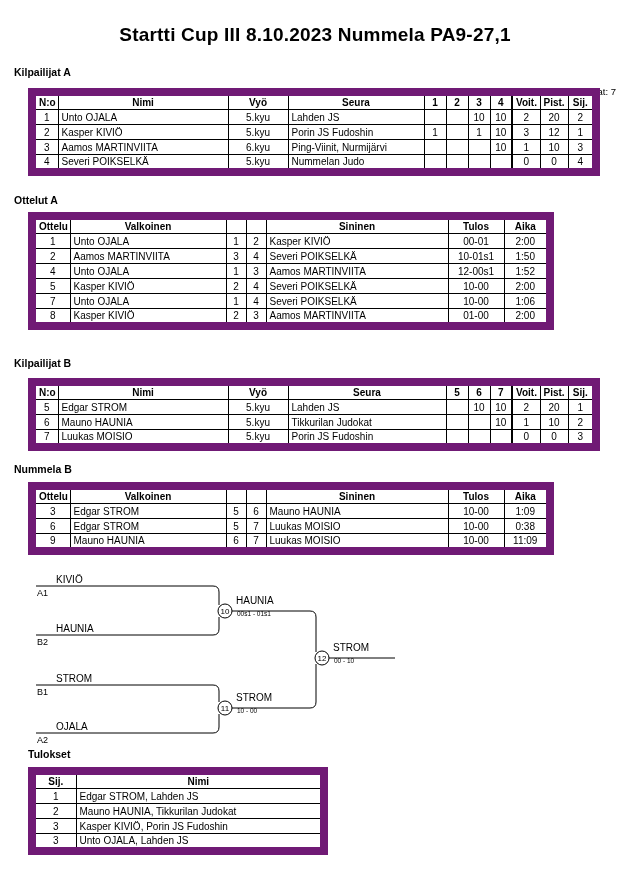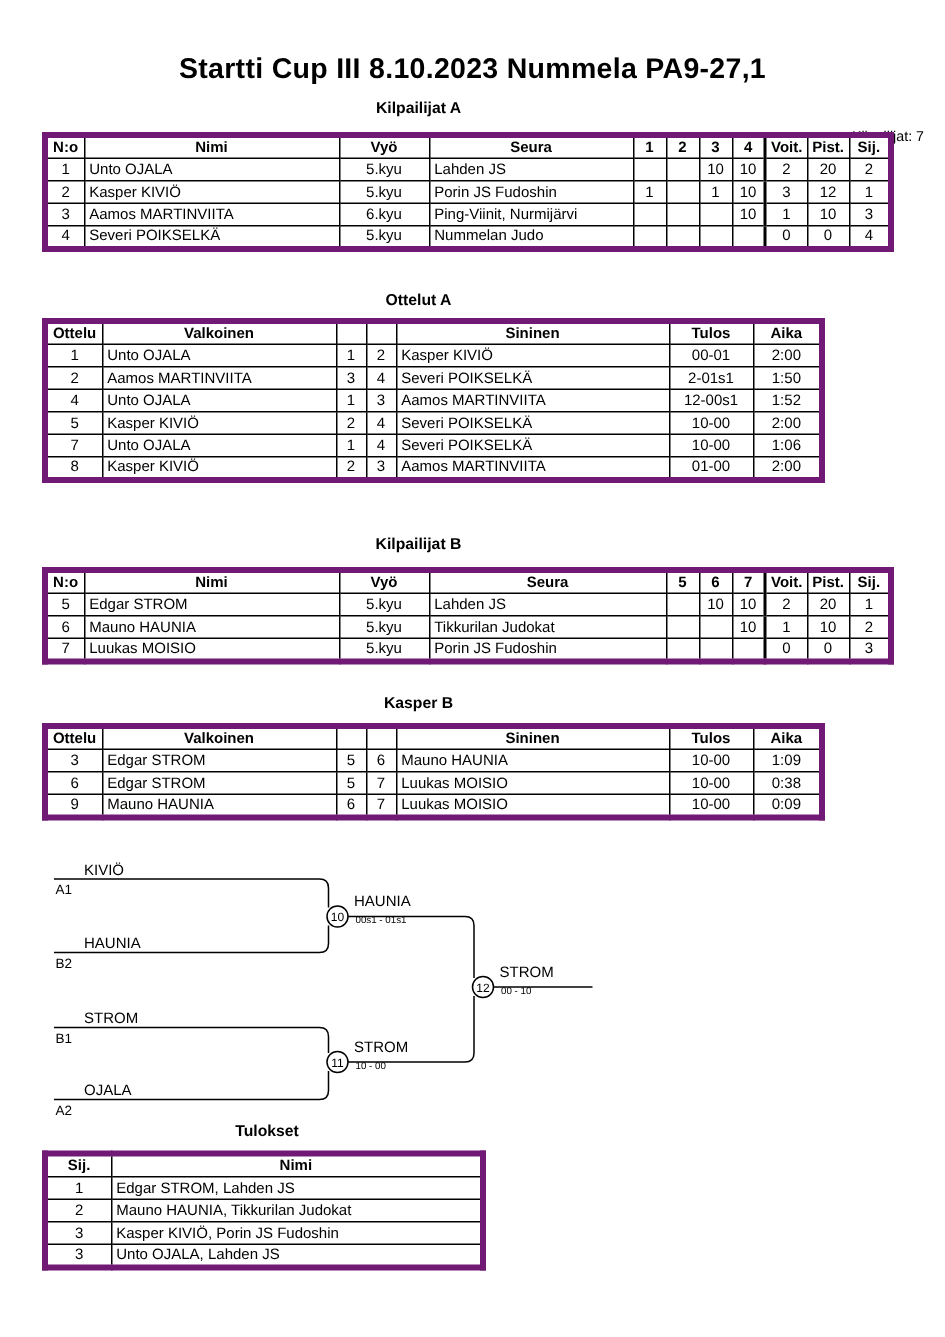--- a/index.html
+++ b/index.html
@@ -12,41 +12,40 @@
     height: 891px;
     position: relative;
     font-family: "Liberation Sans", sans-serif;
     color: #000000;
     overflow: hidden;
   }
 
   
   .doc-title {
     position: absolute;
-    top: 36px;
+    top: 24px;
     left: 0;
     width: 630px;
     text-align: center;
     font-size: 19px;
     font-weight: bold;
     letter-spacing: 0.2px;
   }
   .entrant-count {
     position: absolute;
     top: 86px;
     right: 14px;
     font-size: 9.5px;
   }
 
   
   .section-caption {
     position: absolute;
     width: 630px;
     left: 0;
-    text-align: center;
     font-size: 10.5px;
     font-weight: bold;
   }
   .caption-a   { top: 66px; }
   .caption-ma  { top: 194px; }
   .caption-b   { top: 357px; }
   .caption-mb  { top: 463px; }
   .caption-res { top: 748px; }
 
   
@@ -69,21 +68,21 @@
     height: 15px;
     box-sizing: border-box;
     white-space: nowrap;
     overflow: hidden;
   }
   table.grid th {
     font-weight: bold;
     text-align: center;
   }
   table.grid {
-    border: 4px solid #701a75;
+    border: 8px solid #701a75;
   }
   .c  { text-align: center; }
   .l  { text-align: left; padding-left: 5px; }
 
   
   .sep-left { border-left: 2px solid #000 !important; margin-top: 36px; }
 
   
   #table-competitors-a { top: 88px; left: 28px; width: 522px; }
   #table-competitors-b { top: 378px; left: 28px; width: 522px; }
@@ -130,21 +129,21 @@
 </style>
 </head>
 <body>
 
 <div class="doc-title">Startti Cup III  8.10.2023  Nummela   PA9-27,1</div>
 <div class="entrant-count">Kilpailijat: 7</div>
 
 <div class="section-caption caption-a">Kilpailijat A</div>
 <div class="section-caption caption-ma">Ottelut A</div>
 <div class="section-caption caption-b">Kilpailijat B</div>
-<div class="section-caption caption-mb">Kasper B</div>
+<div class="section-caption caption-mb">Nummela B</div>
 <div class="section-caption caption-res">Tulokset</div>
 
 <table class="grid" id="table-competitors-a">
   <colgroup>
     <col style="width:26px">
       <col style="width:170px">
       <col style="width:60px">
       <col style="width:136px">
     <col style="width:22px">
       <col style="width:22px">
@@ -255,21 +254,21 @@
       <td class="l">Kasper KIVIÖ</td>
       <td class="c">00-01</td>
       <td class="c">2:00</td>
     </tr>
     <tr>
       <td class="c">2</td>
       <td class="l">Aamos MARTINVIITA</td>
       <td class="c">3</td>
       <td class="c">4</td>
       <td class="l">Severi POIKSELKÄ</td>
-      <td class="c">2-01s1</td>
+      <td class="c">10-01s1</td>
       <td class="c">1:50</td>
     </tr>
     <tr>
       <td class="c">4</td>
       <td class="l">Unto OJALA</td>
       <td class="c">1</td>
       <td class="c">3</td>
       <td class="l">Aamos MARTINVIITA</td>
       <td class="c">12-00s1</td>
       <td class="c">1:52</td>
@@ -411,21 +410,21 @@
       <td class="c">10-00</td>
       <td class="c">0:38</td>
     </tr>
     <tr>
       <td class="c">9</td>
       <td class="l">Mauno HAUNIA</td>
       <td class="c">6</td>
       <td class="c">7</td>
       <td class="l">Luukas MOISIO</td>
       <td class="c">10-00</td>
-      <td class="c">0:09</td>
+      <td class="c">11:09</td>
     </tr>
   </tbody>
 </table>
 
 <div id="bracket">
   <svg width="420" height="190" viewBox="0 0 420 190" xmlns="http://www.w3.org/2000/svg">
 
     <path class="brk-line" d="M 16 26 L 193 26 Q 199 26 199 32 L 199 45"></path>
 
     <path class="brk-line" d="M 16 75 L 193 75 Q 199 75 199 69 L 199 57"></path>

